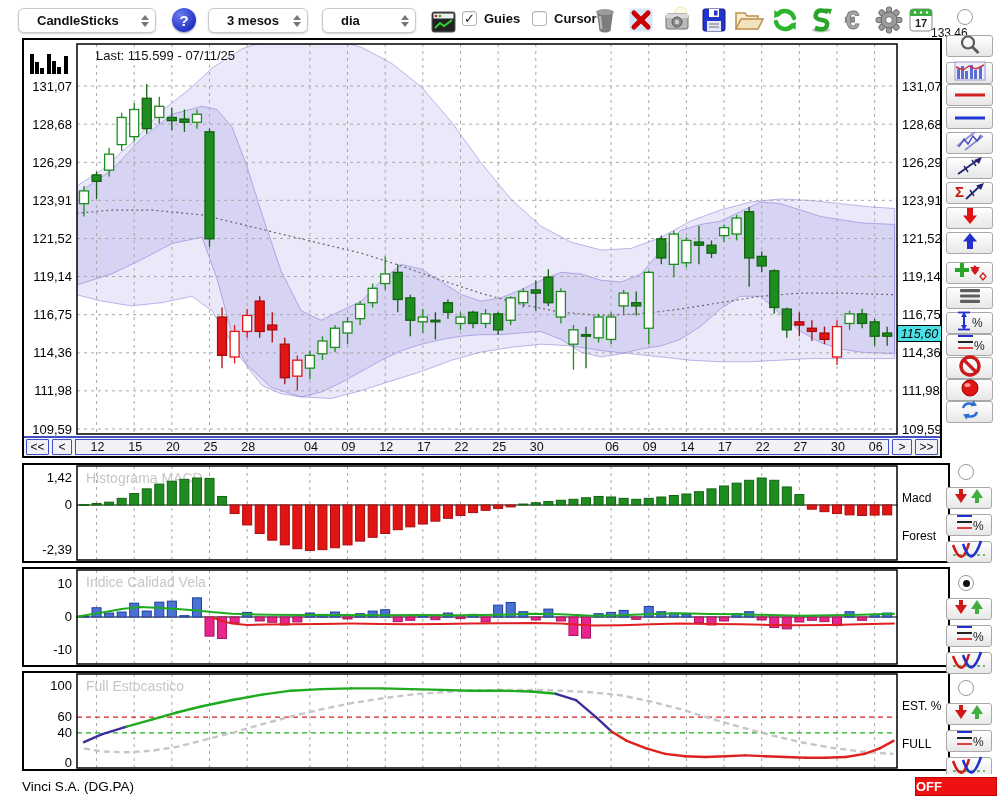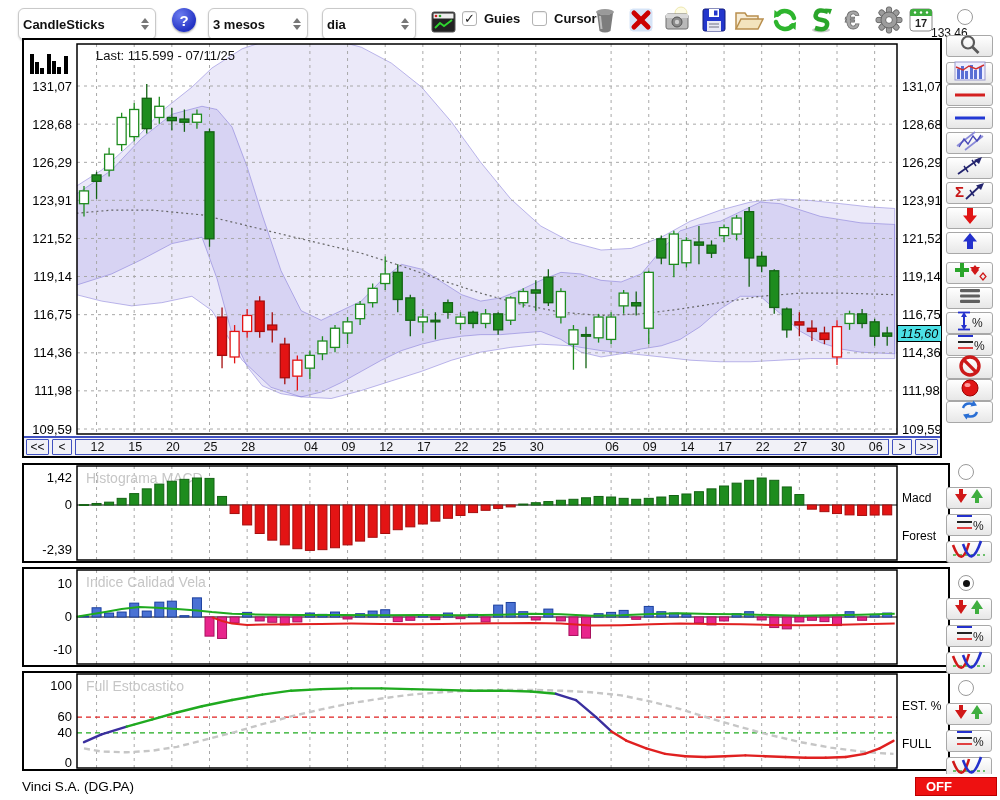--- a/index.html
+++ b/index.html
@@ -1,22 +1,22 @@
 <!DOCTYPE html>
 <html><head>
 <meta charset="utf-8">
 <style>
   html,body{margin:0;padding:0;background:#fff;width:1000px;height:800px;overflow:hidden;
     font-family:"Liberation Sans","DejaVu Sans",sans-serif;-webkit-font-smoothing:antialiased;}
   #app{position:relative;width:1000px;height:800px;background:#fff;}
   
   #toolbar{position:absolute;left:0;top:0;width:1000px;height:38px;background:#fff;}
-  .sel{position:absolute;top:8px;height:32px;box-sizing:border-box;display:flex;align-items:center;
+  .sel{position:absolute;top:8px;height:25px;box-sizing:border-box;display:flex;align-items:center;
     justify-content:space-between;background:#fff;border:1px solid #c9c9c9;border-radius:6px;
-    padding:0 6px 0 4px;font-size:13px;font-weight:700;color:#111;box-shadow:0 1px 2px rgba(0,0,0,.18);cursor:default;}
+    padding:0 6px 0 18px;font-size:13px;font-weight:700;color:#111;box-shadow:0 1px 2px rgba(0,0,0,.18);cursor:default;}
   .chev{display:flex;flex-direction:column;gap:2px;margin-left:8px;}
   .chev i{display:block;width:0;height:0;border-left:4px solid transparent;border-right:4px solid transparent;}
   .chev i.u{border-bottom:5px solid #777;}
   .chev i.d{border-top:5px solid #777;}
   .helpbtn{position:absolute;top:8px;width:24px;height:24px;border-radius:50%;
     background:radial-gradient(circle at 35% 30%,#6b7cf0,#2433c4 70%);color:#fff;font-weight:700;
     font-size:15px;display:flex;align-items:center;justify-content:center;box-shadow:0 1px 2px rgba(0,0,0,.4);}
   .cbrow{position:absolute;top:11px;display:flex;align-items:center;gap:7px;font-size:13px;font-weight:700;color:#111;}
   .cb{width:15px;height:15px;box-sizing:border-box;border:1px solid #b3b3b3;border-radius:3px;background:#fff;
     display:flex;align-items:center;justify-content:center;font-size:13px;color:#222;box-shadow:inset 0 1px 1px rgba(0,0,0,.08);}
@@ -50,21 +50,21 @@
     border-radius:3px;background:linear-gradient(#ffffff,#e7e7e7);display:flex;align-items:center;justify-content:center;}
   .ctrlstack{position:absolute;left:944px;width:52px;}
   .ctrlstack .radio{position:absolute;left:14px;top:0;}
   .ctrlstack .sbtn2{position:absolute;left:2px;width:46px;height:22px;box-sizing:border-box;border:1px solid #a8a8a8;
     border-radius:3px;background:linear-gradient(#ffffff,#e7e7e7);display:flex;align-items:center;justify-content:center;}
   
   #statusbar{position:absolute;left:0;top:774px;width:1000px;height:26px;background:#fff;font-size:13.5px;}
   #sym{position:absolute;left:22px;top:5px;color:#000;}
   #cfgpath{position:absolute;left:303px;top:5px;color:#2222dd;}
   #offbtn{position:absolute;left:915px;top:3px;width:82px;height:19px;background:#ee1111;color:#fff;
-    font-weight:700;font-size:13px;display:flex;align-items:center;padding-left:10px;box-sizing:border-box;
+    font-weight:700;font-size:13px;display:flex;align-items:center;box-sizing:border-box;
     border:1px solid #b00;}
   svg text{font-family:"Liberation Sans","DejaVu Sans",sans-serif;}
 </style>
 </head>
 <body>
 
 <div id="app">
 
   <div id="toolbar">
     <div class="sel" style="left:18px;width:138px;">

